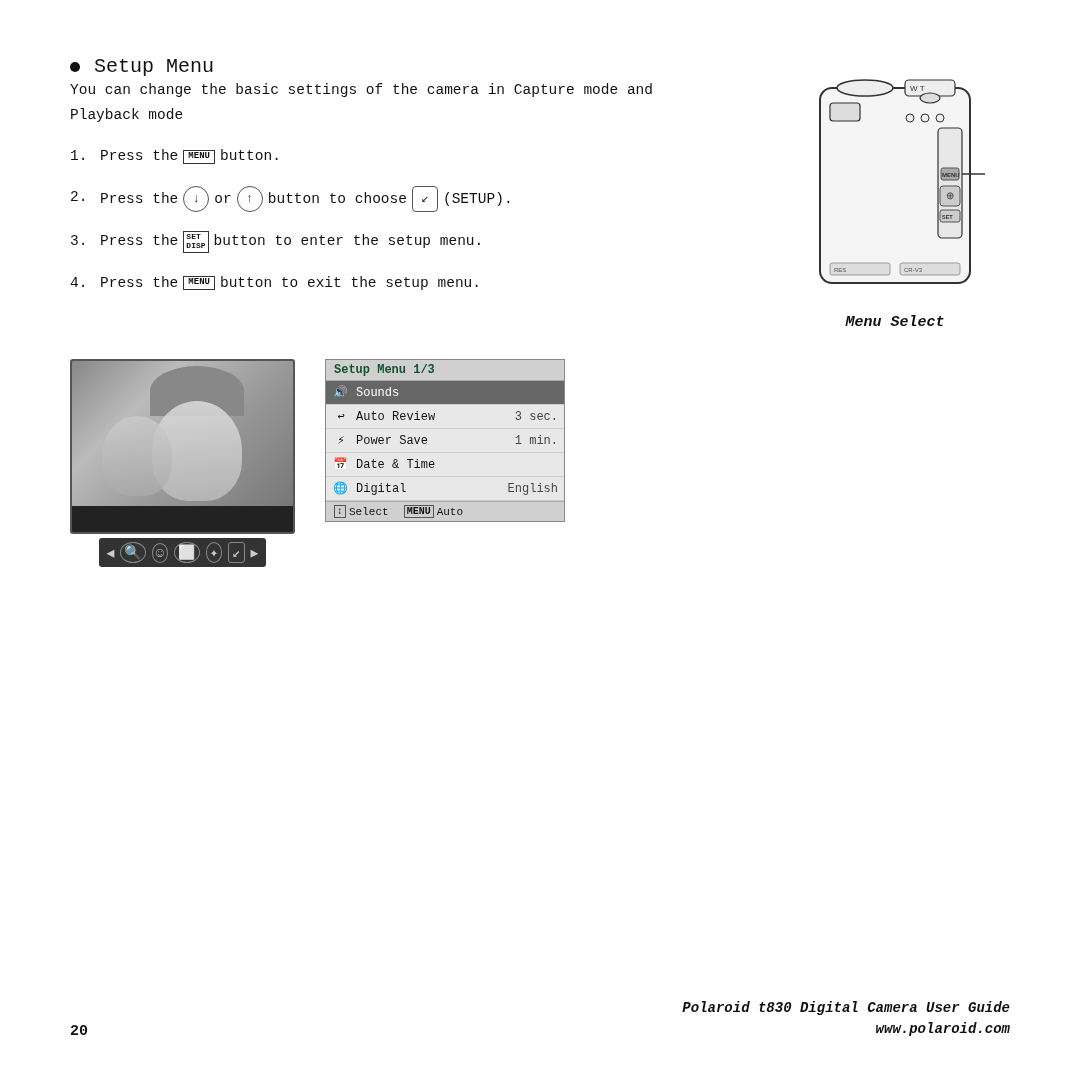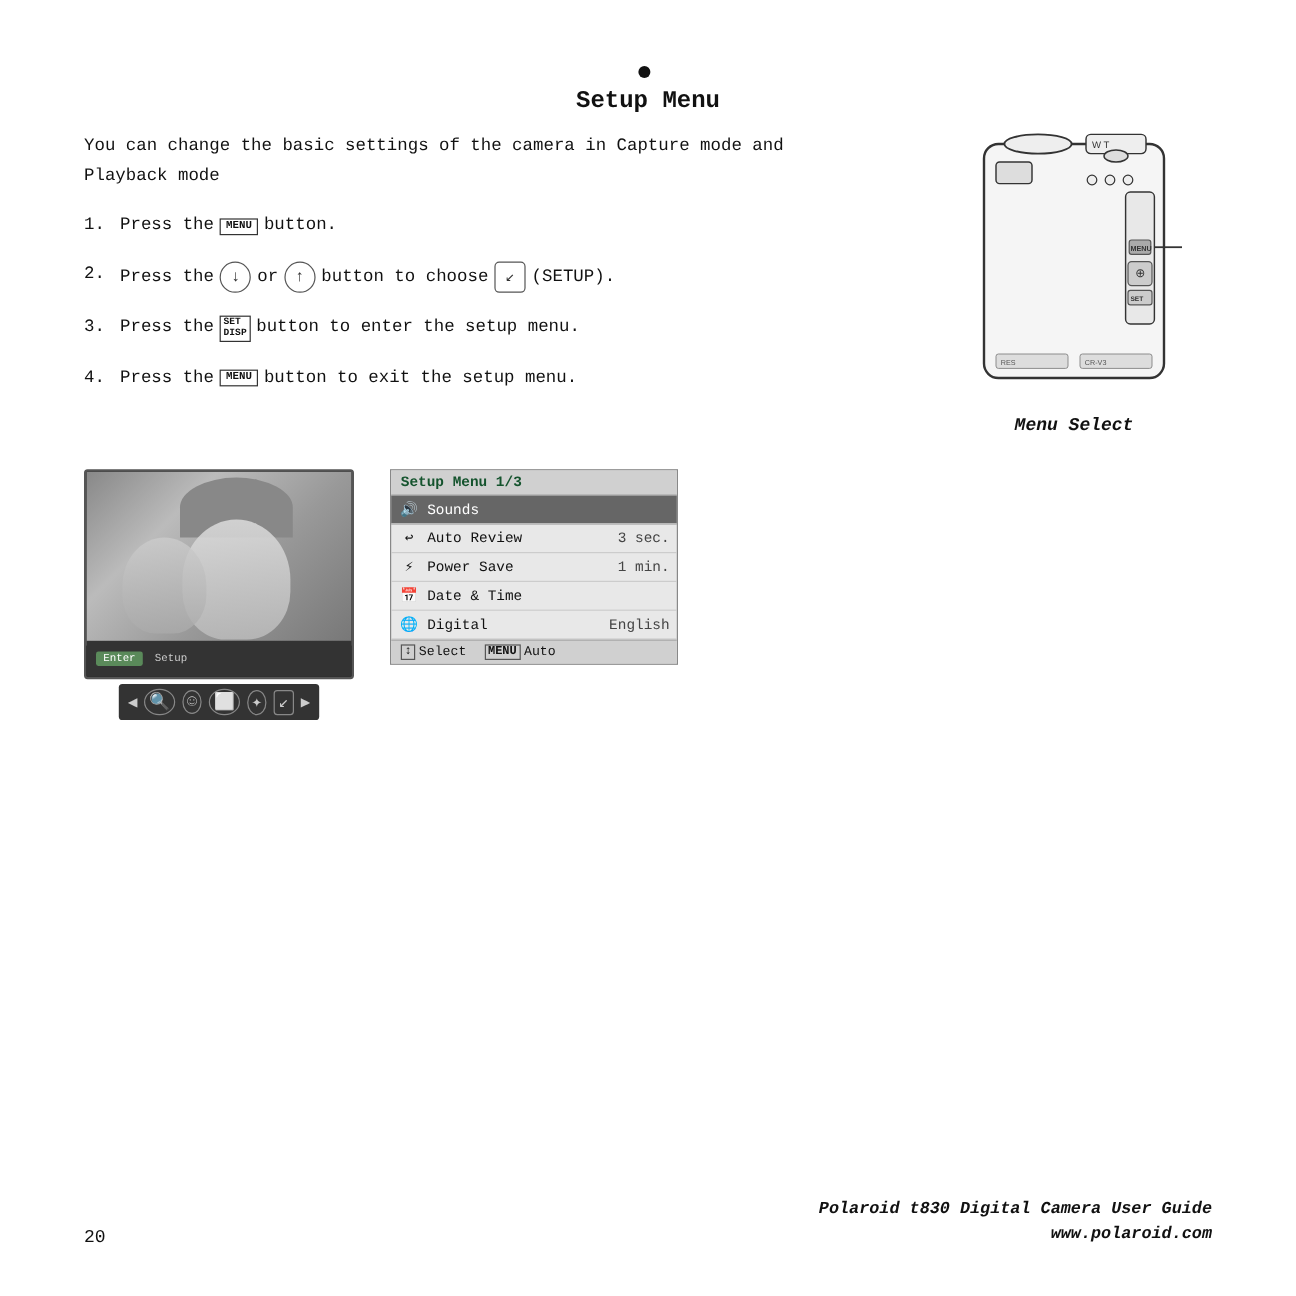--- a/index.html
+++ b/index.html
@@ -14,26 +14,24 @@
       position: relative;
     }
     .page {
       width: 1080px;
       height: 1080px;
       padding: 55px 70px 50px 70px;
       position: relative;
     }
     .section-title {
       font-size: 20px;
-      font-weight: bold;
-      margin-bottom: 14px;
+      font-weight: normal;
       display: flex;
       align-items: center;
       gap: 8px;
-      flex-direction: column;
     }
     .bullet {
       display: inline-block;
       width: 10px;
       height: 10px;
       background: #111;
       border-radius: 50%;
       margin-right: 6px;
     }
     .intro-text {
@@ -284,21 +282,21 @@
       position: absolute;
       bottom: 40px;
       left: 70px;
       right: 70px;
       display: flex;
       justify-content: space-between;
       align-items: flex-end;
     }
     .page-number {
       font-size: 15px;
-      font-weight: normal;
+      font-weight: bold;
     }
     .footer-brand {
       text-align: right;
       font-size: 14px;
       font-weight: bold;
       font-style: italic;
       line-height: 1.5;
     }
   </style>
 </head>
@@ -404,24 +402,20 @@
   <div class="screenshots-area">
 
     <div style="display:flex; flex-direction:column; align-items:center;">
       <div class="camera-screen">
         <div class="camera-screen-photo">
 
           <div class="hat"></div>
           <div class="face-right"></div>
           <div class="face-left"></div>
         </div>
-        <div class="screen-bottom-bar">
-          <span class="enter-label">Enter</span>
-          <span class="setup-label">Setup</span>
-        </div>
       </div>
 
       <div style="display:flex; align-items:center; gap:6px; margin-top:4px; background:#333; padding:4px 8px; border-radius:3px;">
         <span style="color:#ccc; font-size:13px;">◀</span>
         <span style="color:#ccc; font-size:14px; border:1px solid #888; padding:1px 3px; border-radius:50%;">🔍</span>
         <span style="color:#ccc; font-size:14px; border:1px solid #888; padding:1px 3px; border-radius:50%;">☺</span>
         <span style="color:#ccc; font-size:14px; border:1px solid #888; padding:1px 3px; border-radius:50%;">⬜</span>
         <span style="color:#ccc; font-size:14px; border:1px solid #888; padding:1px 3px; border-radius:50%;">✦</span>
         <span style="color:#ccc; font-size:14px; border:1px solid #888; padding:1px 3px; border-radius:3px;">↙</span>
         <span style="color:#ccc; font-size:13px;">▶</span>

